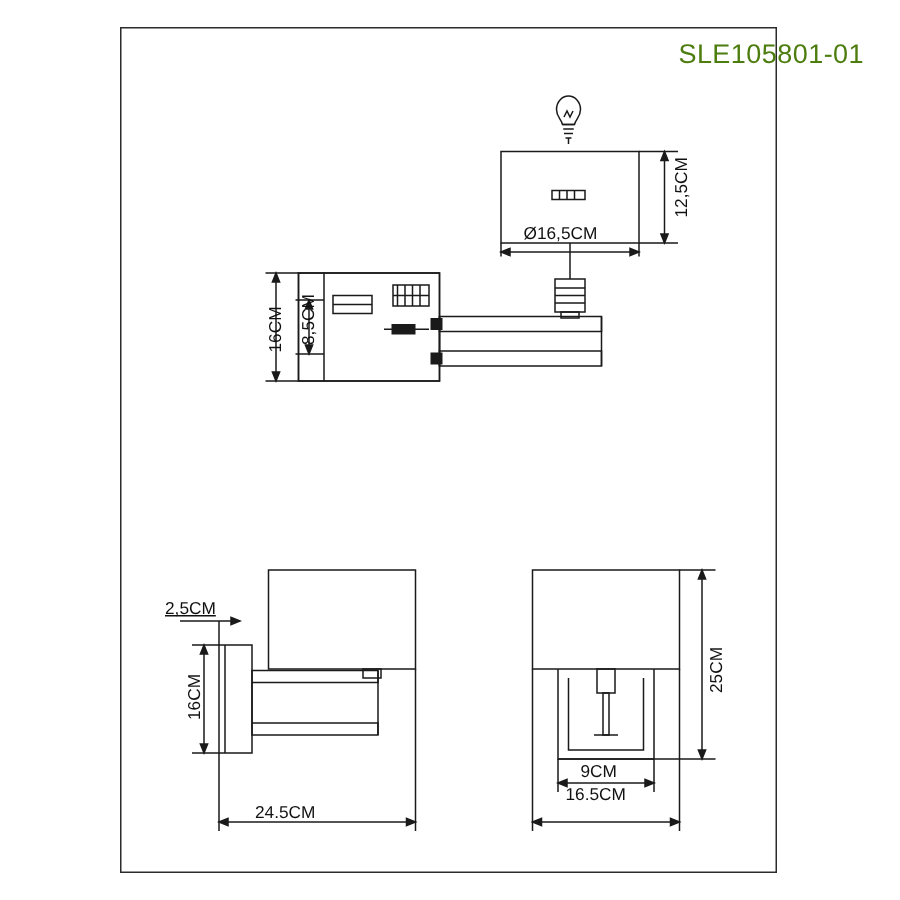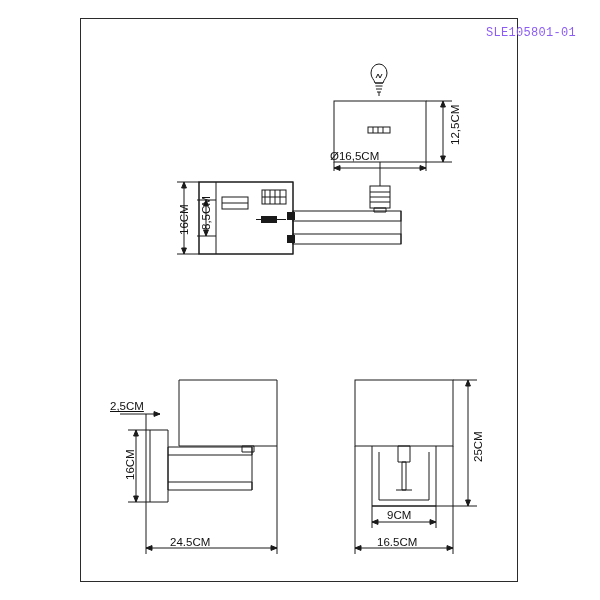--- a/index.html
+++ b/index.html
@@ -26,25 +26,24 @@
     top: 18px;
     width: 438px;
     height: 564px;
     border: 1px solid #2b2b2b;
     box-sizing: border-box;
   }
   .part-code {
     position: absolute;
     right: 24px;
     top: 26px;
-    font-size: 12px;
+    font-size: 18px;
     letter-spacing: 0.3px;
-    color: #8b5cf6;
+    color: #4d7c0f;
     white-space: nowrap;
-    font-family: Liberation Mono, monospace;
   }
   svg.draw {
     position: absolute;
     left: 0;
     top: 0;
     width: 600px;
     height: 600px;
   }
   .lbl {
     position: absolute;
@@ -182,33 +181,33 @@
       <path d="M436,522 l-6,-2.4 l0,4.8 z" fill="#1a1a1a"></path>
 
       <path d="M355,446 l0,108 M453,446 l0,108"></path>
       <path d="M355,548 l98,0"></path>
       <path d="M355,548 l6,-2.4 l0,4.8 z" fill="#1a1a1a"></path>
       <path d="M453,548 l-6,-2.4 l0,4.8 z" fill="#1a1a1a"></path>
 
     </g>
   </svg>
 
-  <div class="lbl" style="left:330px; top:150px;">Ø16,5CM</div>
+  <div class="lbl" style="left:349px; top:150px;">Ø16,5CM</div>
 
   <div class="lbl vert" style="left:449px; top:145px;">12,5CM</div>
 
   <div class="lbl vert" style="left:178px; top:235px;">16CM</div>
 
   <div class="lbl vert" style="left:200px; top:230px;">8,5CM</div>
 
   <div class="lbl" style="left:110px; top:400px;text-decoration:underline;">2,5CM</div>
 
   <div class="lbl vert" style="left:124px; top:480px;">16CM</div>
 
   <div class="lbl" style="left:170px; top:536px;">24.5CM</div>
 
   <div class="lbl vert" style="left:472px; top:462px;">25CM</div>
 
   <div class="lbl" style="left:387px; top:509px;text-align:right;">9CM</div>
 
-  <div class="lbl" style="left:377px; top:536px;">16.5CM</div>
+  <div class="lbl" style="left:377px; top:524px;">16.5CM</div>
 
 </div>
 
 </body></html>

